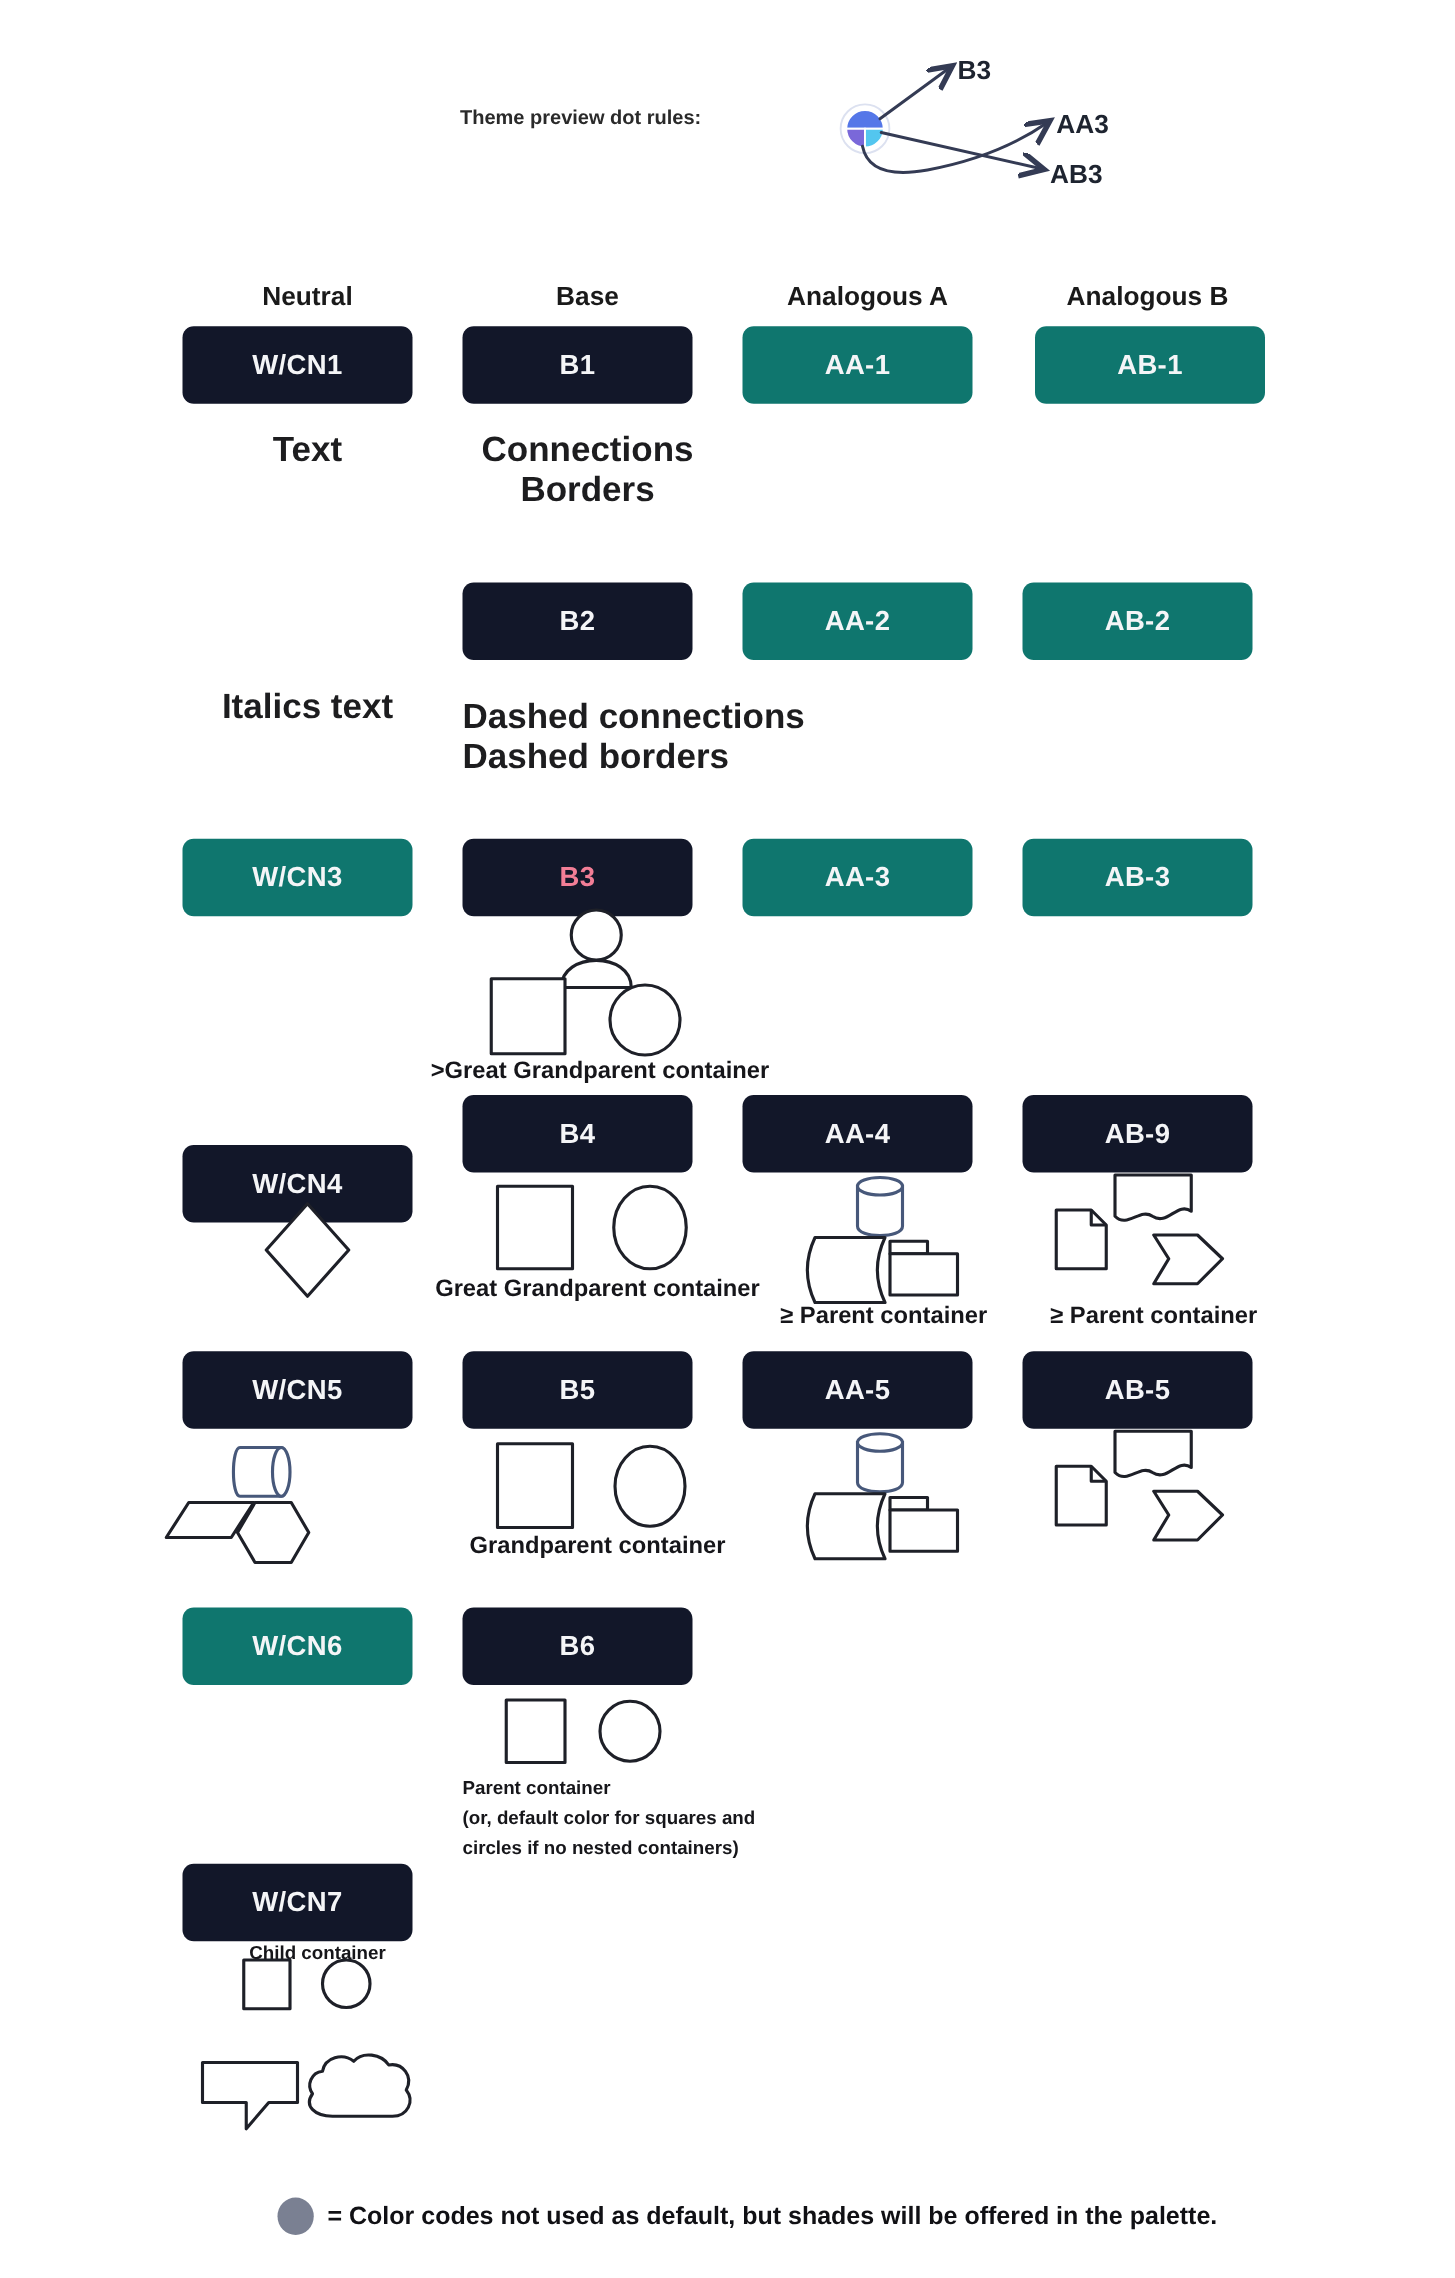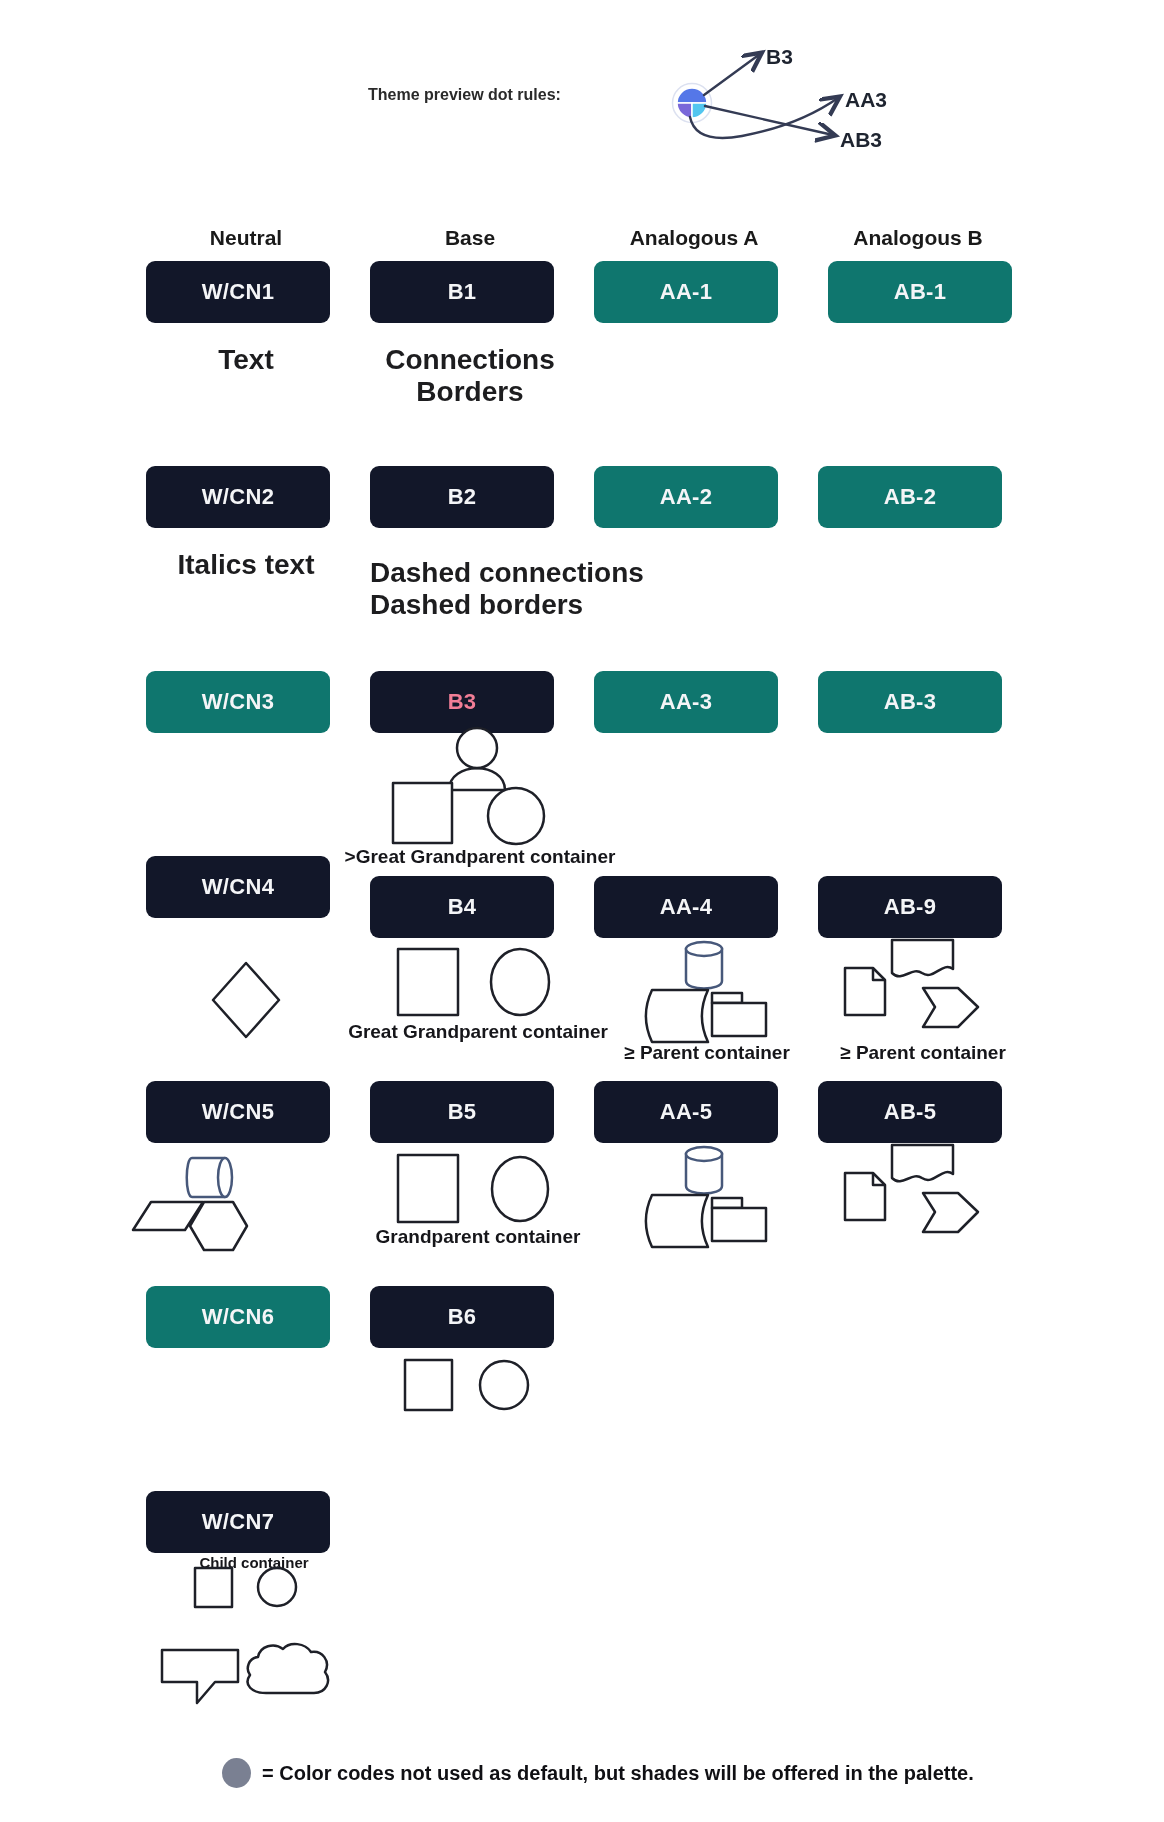--- a/index.html
+++ b/index.html
@@ -52,23 +52,22 @@
   <div class="dot-label" style="left:766px;top:45px">B3</div>
   <div class="dot-label" style="left:845px;top:88px">AA3</div>
   <div class="dot-label" style="left:840px;top:128px">AB3</div>
 
   <div class="col-header" style="left:146px;top:226px">Neutral</div>
   <div class="col-header" style="left:370px;top:226px">Base</div>
   <div class="col-header" style="left:594px;top:226px">Analogous A</div>
   <div class="col-header" style="left:818px;top:226px">Analogous B</div>
 
   <div class="swatch dark" style="left:146px;top:261px"><span>W/CN1</span></div>
-  <div class="swatch dark" style="left:146px;top:466px"><span>W/CN2</span></div>
   <div class="swatch gray" style="left:146px;top:671px"><span>W/CN3</span></div>
-  <div class="swatch dark" style="left:146px;top:856px"><span>W/CN4</span></div>
+  <div class="swatch dark" style="left:146px;top:916px"><span>W/CN4</span></div>
   <div class="swatch dark" style="left:146px;top:1081px"><span>W/CN5</span></div>
   <div class="swatch gray" style="left:146px;top:1286px"><span>W/CN6</span></div>
   <div class="swatch dark" style="left:146px;top:1491px"><span>W/CN7</span></div>
 
   <div class="swatch dark" style="left:370px;top:261px"><span>B1</span></div>
   <div class="swatch dark" style="left:370px;top:466px"><span>B2</span></div>
   <div class="swatch dark" style="left:370px;top:671px"><span class="pink">B3</span></div>
   <div class="swatch dark" style="left:370px;top:876px"><span>B4</span></div>
   <div class="swatch dark" style="left:370px;top:1081px"><span>B5</span></div>
   <div class="swatch dark" style="left:370px;top:1286px"><span>B6</span></div>
@@ -152,20 +151,25 @@
     <path class="shape" d="M5 33 L33 33 L45 45 L45 80 L5 80 Z"></path>
     <path d="M33 33 L33 45 L45 45" fill="none" stroke="#1e2028" stroke-width="2.5" stroke-linejoin="round"></path>
     <path class="shape" d="M52 5 L113 5 L113 34 C102 26 94 46 82 38 C72 31 62 48 52 38 Z"></path>
     <polygon class="shape" points="83,53 118,53 138,72 118,92 83,92 95,72"></polygon>
   </svg>
 
   <svg class="shapes" style="left:399px;top:1352px" width="140" height="66">
     <rect class="shape" x="6" y="8" width="47" height="50"></rect>
     <circle class="shape" cx="105" cy="33" r="24"></circle>
   </svg>
+  <div class="scap-l" style="left:370px;top:1419px">
+    <span>Parent container</span>
+    <span>(or, default color for squares and</span>
+    <span>circles if no nested containers)</span>
+  </div>
 
   <div class="scap" style="left:154px;top:1554px;width:200px;font-size:15px">Child container</div>
   <svg class="shapes" style="left:188px;top:1562px" width="115" height="50">
     <rect class="shape" x="7" y="6" width="37" height="39"></rect>
     <circle class="shape" cx="89" cy="25" r="19"></circle>
   </svg>
   <svg class="shapes" style="left:155px;top:1640px" width="180" height="70">
     <path class="shape" d="M7 10 L83 10 L83 42 L60 42 L42 63 L42 42 L7 42 Z"></path>
     <path class="shape" d="M111 53 L159 53 C171 53 177 41 170 32 C176 21 167 10 156 12 C150 3 135 1 128 9 C119 2 105 6 103 17 C94 18 90 28 95 35 C88 45 97 53 111 53 Z"></path>
   </svg>

